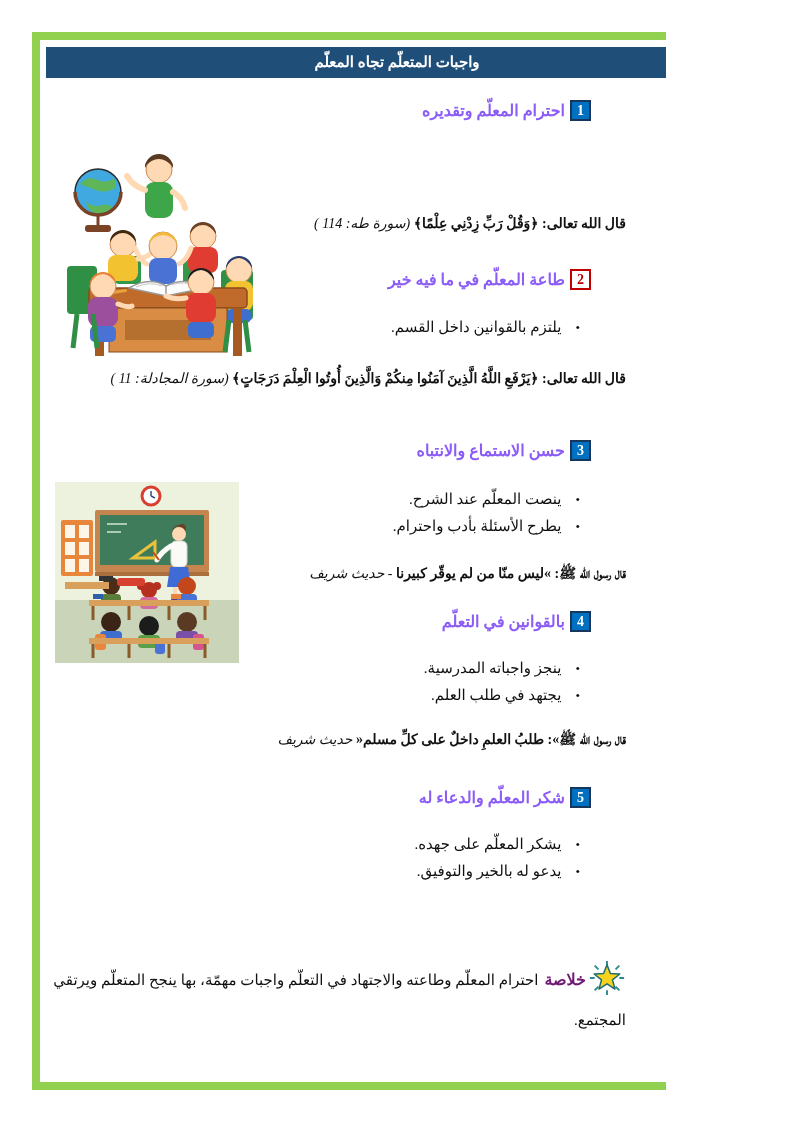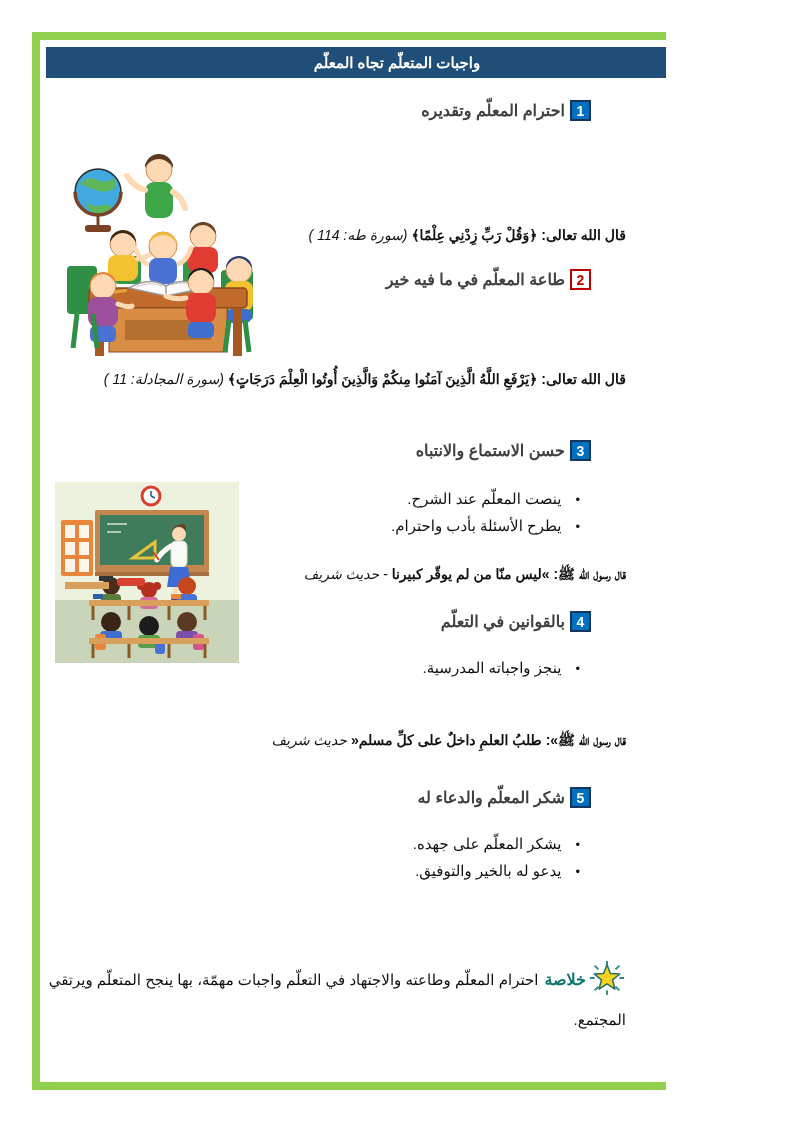--- a/index.html
+++ b/index.html
@@ -1,52 +1,52 @@
 <!DOCTYPE html>
 <html lang="ar"><head>
 <meta charset="utf-8">
 <style>
   html,body{margin:0;padding:0;background:#ffffff;}
   .page{position:relative;width:666px;height:1123px;background:#ffffff;overflow:hidden;
-        font-family:Liberation Sans, sans-serif;direction:rtl;color:#111;}
+        font-family:Liberation Serif, serif;direction:rtl;color:#111;}
   .frame{position:absolute;left:32px;top:32px;width:730px;height:1058px;
          border:8px solid #92D050;box-sizing:border-box;background:transparent;}
   .titlebar{position:absolute;left:46px;top:47px;width:702px;height:31px;background:#1F4E79;
             color:#ffffff;font-weight:bold;font-size:15px;text-align:center;line-height:31px;}
   .heading{position:absolute;right:75px;display:flex;align-items:center;gap:5px;white-space:nowrap;}
   .numbox{display:inline-flex;align-items:center;justify-content:center;width:21px;height:21px;
           font-size:14px;font-weight:bold;box-sizing:border-box;}
   .numbox.blue{background:#0070C0;border:2px solid #17365D;color:#ffffff;}
   .numbox.red{background:#ffffff;border:2px solid #C00000;color:#C00000;}
-  .sec-title{color:#404040;font-weight:bold;font-size:16px;}
+  .sec-title{color:#8b5cf6;font-weight:bold;font-size:16px;}
   .bullets{position:absolute;right:86px;margin:0;padding:0;list-style:none;}
   .bullets li{font-size:15px;line-height:26px;white-space:nowrap;}
   .bullets li::before{content:"•";margin-left:14px;font-size:13px;}
   .quote{position:absolute;right:40px;margin:0;font-size:14px;line-height:26px;white-space:nowrap;}
   .q-intro{font-weight:bold;}
   .q-text{font-weight:bold;}
   .q-src{font-style:italic;font-size:14px;}
   .illus{position:absolute;background:#fff;}
   .summary{position:absolute;right:40px;left:40px;font-size:15px;line-height:28px;text-align:right;}
   .summary .star{display:inline-block;vertical-align:-12px;margin-left:2px;}
-  .sum-label{color:#0f766e;font-weight:bold;font-size:16px;margin-left:6px;}
+  .sum-label{color:#701a75;font-weight:bold;font-size:16px;margin-left:6px;}
 </style>
 </head>
 <body>
 
 <div class="page">
   <div class="frame"></div>
 
   <div class="titlebar">واجبات المتعلّم تجاه المعلّم</div>
 
   <div class="heading" style="top:100px">
     <span class="numbox blue">1</span>
     <span class="sec-title">احترام المعلّم وتقديره</span>
   </div>
-  <p class="quote" style="top:222px">
+  <p class="quote" style="top:211px">
     <span class="q-intro">قال الله تعالى:</span>
     <span class="q-text">﴿وَقُلْ رَبِّ زِدْنِي عِلْمًا﴾</span>
     <span class="q-src">(سورة طه: 114 )</span>
   </p>
 
   <div class="illus" style="left:53px;top:138px;width:212px;height:225px">
     <svg width="212" height="225" viewBox="0 0 212 225">
 
       <path d="M45 78 l0 10" stroke="#7A4326" stroke-width="3"></path>
       <rect x="32" y="87" width="26" height="7" rx="3" fill="#7A4326"></rect>
@@ -126,20 +126,21 @@
 
       <path d="M24 176 l-4 34 M40 176 l4 34 M176 182 l-4 32 M192 182 l4 32" stroke="#2F8F45" stroke-width="5"></path>
     </svg>
   </div>
 
   <div class="heading" style="top:269px">
     <span class="numbox red">2</span>
     <span class="sec-title">طاعة المعلّم في ما فيه خير</span>
   </div>
   <ul class="bullets" style="top:314px">
+    <li><span>يلتزم بالقوانين داخل القسم.</span></li>
   </ul>
   <p class="quote" style="top:366px">
     <span class="q-intro">قال الله تعالى:</span>
     <span class="q-text">﴿يَرْفَعِ اللَّهُ الَّذِينَ آمَنُوا مِنكُمْ وَالَّذِينَ أُوتُوا الْعِلْمَ دَرَجَاتٍ﴾</span>
     <span class="q-src">(سورة المجادلة: 11 )</span>
   </p>
 
   <div class="heading" style="top:440px">
     <span class="numbox blue">3</span>
     <span class="sec-title">حسن الاستماع والانتباه</span>
@@ -237,20 +238,21 @@
       <rect x="44" y="94" width="14" height="5" fill="#333"></rect>
     </svg>
   </div>
 
   <div class="heading" style="top:611px">
     <span class="numbox blue">4</span>
     <span class="sec-title">بالقوانين في التعلّم</span>
   </div>
   <ul class="bullets" style="top:655px">
     <li><span>ينجز واجباته المدرسية.</span></li>
+    <li><span>يجتهد في طلب العلم.</span></li>
   </ul>
   <p class="quote" style="top:727px">
     <span class="q-intro">قال رسول الله ﷺ»:</span>
     <span class="q-text">طلبُ العلمِ داخلٌ على كلِّ مسلم«</span>
     <span class="q-src">حديث شريف</span>
   </p>
 
   <div class="heading" style="top:787px">
     <span class="numbox blue">5</span>
     <span class="sec-title">شكر المعلّم والدعاء له</span>

